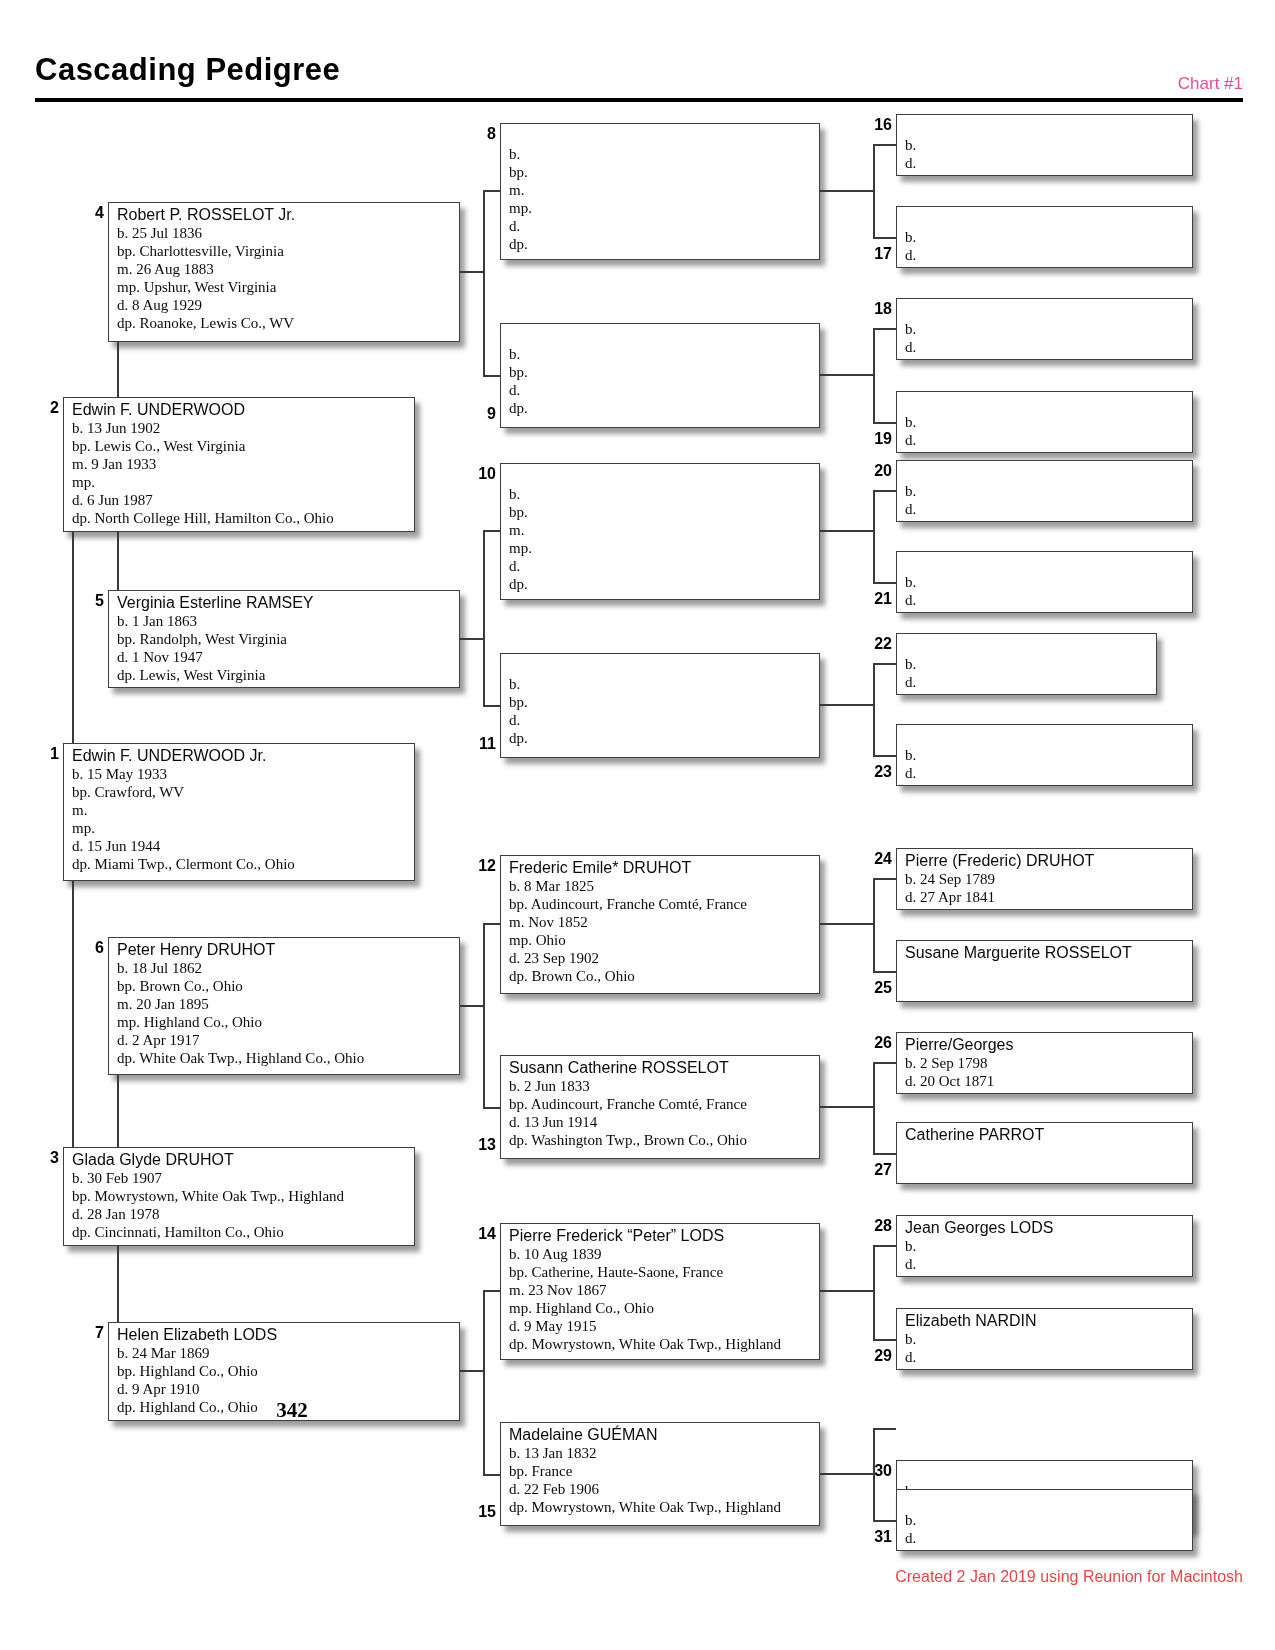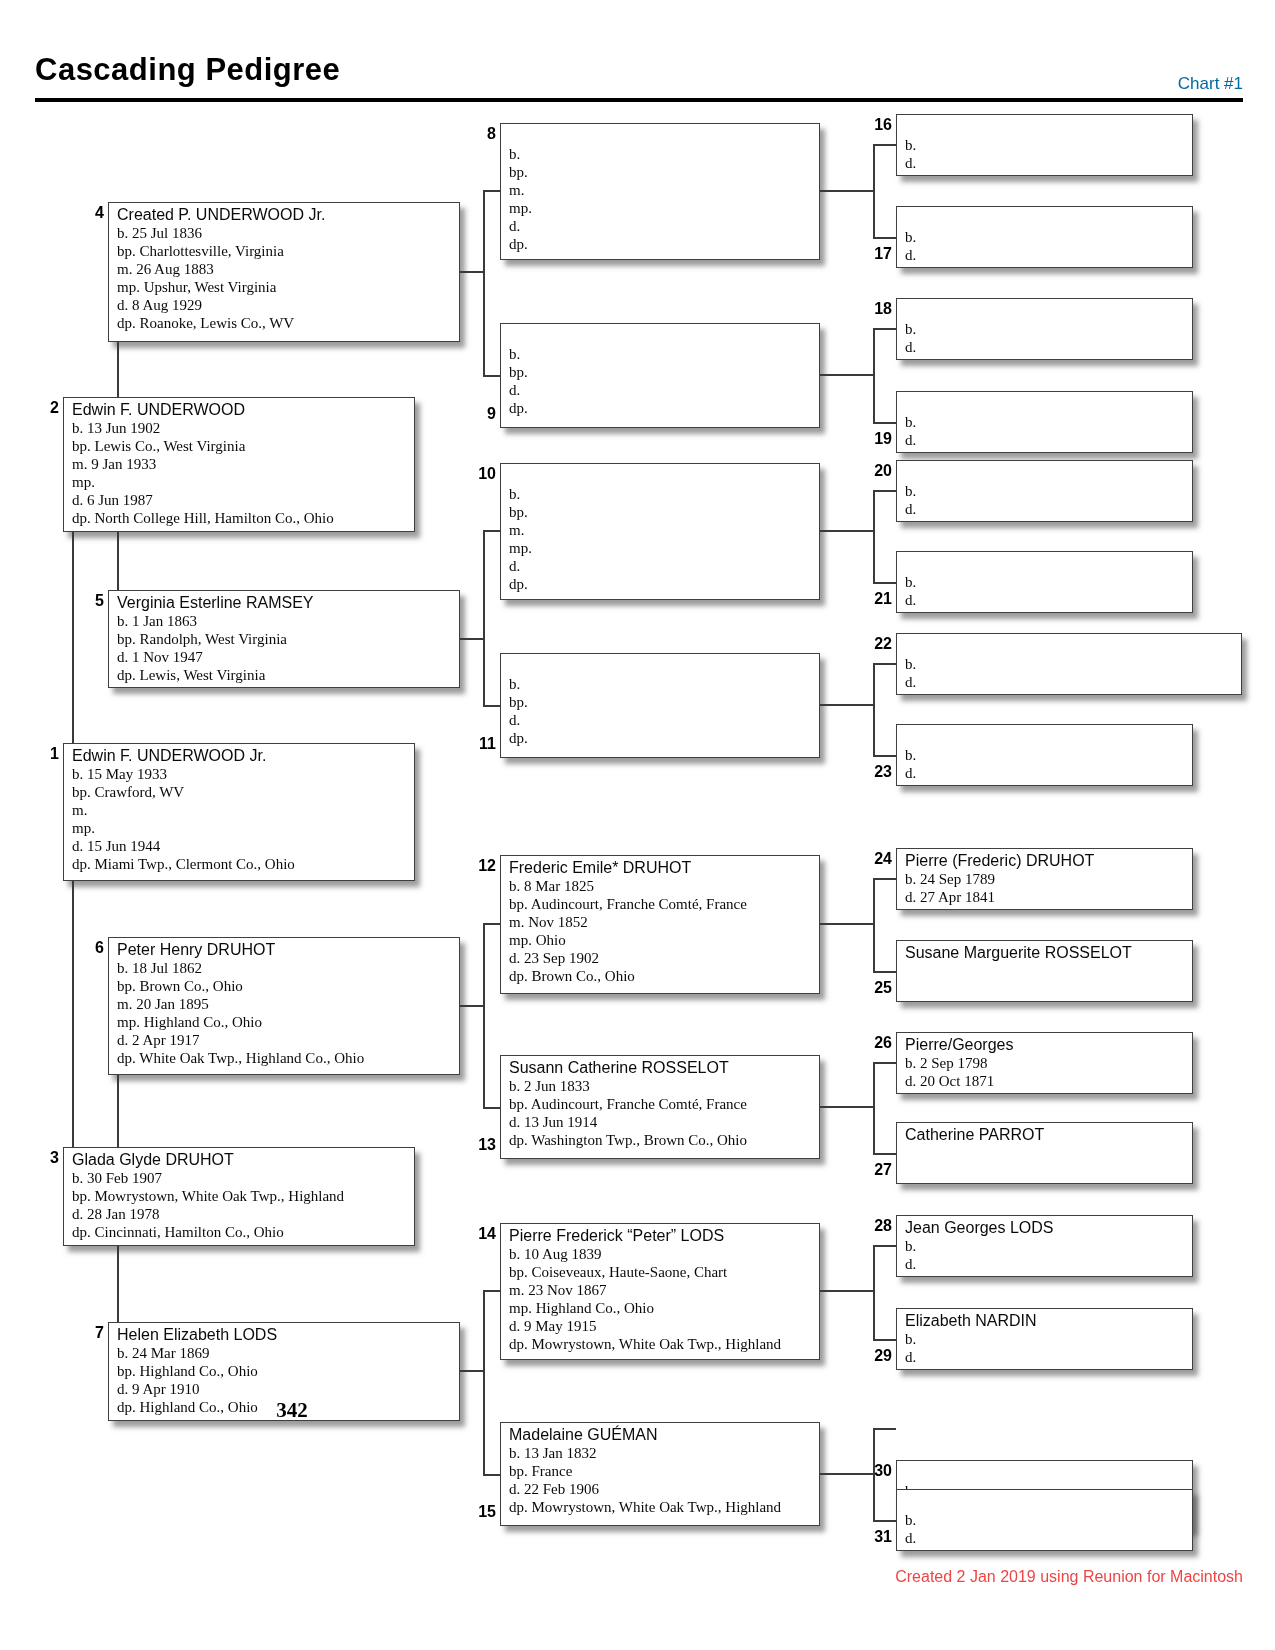--- a/index.html
+++ b/index.html
@@ -1,19 +1,19 @@
 <!DOCTYPE html>
 <html><head>
 <meta charset="utf-8">
 <style>
   html,body{margin:0;padding:0;background:#fff;}
   .page{position:relative;width:1275px;height:1650px;background:#fff;overflow:hidden;
         font-family:"Liberation Sans",sans-serif;color:#000;}
   .title{position:absolute;left:35px;top:52px;font-size:31px;font-weight:bold;letter-spacing:.5px;}
-  .chart-label{position:absolute;left:1040px;top:74px;width:203px;text-align:right;font-size:17px;color:#0369a1;}
+  .chart-label{position:absolute;left:1040px;top:74px;width:203px;text-align:right;font-size:17px;color:#ec4899;}
   .rule{position:absolute;left:35px;top:98px;width:1208px;height:4px;background:#000;}
   .pbox{position:absolute;box-sizing:border-box;background:#fff;border:1.5px solid #3f3f3f;
         padding:2px 6px 0 8px;box-shadow:5px 6px 5px rgba(60,60,60,.5);}
   .pname{font-size:16px;line-height:19px;min-height:19px;white-space:nowrap;color:#0a0a0a;}
   .dline{font-family:"Liberation Serif",serif;font-size:15px;line-height:18px;white-space:nowrap;color:#0a0a0a;}
   .num{position:absolute;right:100%;margin-right:5px;width:32px;text-align:right;
        font-size:16px;font-weight:bold;color:#000;}
   .num-top{top:1px;}
   .num-bottom{bottom:4px;}
   .ln{position:absolute;background:#3a3a3a;}
@@ -25,21 +25,21 @@
 <body>
 
 <div class="page">
 
   <div class="title">Cascading Pedigree</div>
   <div class="chart-label">Chart #1</div>
   <div class="rule"></div>
 
   <div class="pbox" style="left:108px;top:202px;width:352px;height:140px">
     <div class="num num-top">4</div>
-    <div class="pname">Created P. UNDERWOOD Jr.</div>
+    <div class="pname">Robert P. ROSSELOT Jr.</div>
     <div>
         <div class="dline">b. 25 Jul 1836</div>
         <div class="dline">bp. Charlottesville, Virginia</div>
         <div class="dline">m. 26 Aug 1883</div>
         <div class="dline">mp. Upshur, West Virginia</div>
         <div class="dline">d. 8 Aug 1929</div>
         <div class="dline">dp. Roanoke, Lewis Co., WV</div>
       </div>
   </div>
   <div class="pbox" style="left:63px;top:397px;width:352px;height:135px">
@@ -173,21 +173,21 @@
         <div class="dline">bp. Audincourt, Franche Comté, France</div>
         <div class="dline">d. 13 Jun 1914</div>
         <div class="dline">dp. Washington Twp., Brown Co., Ohio</div>
       </div>
   </div>
   <div class="pbox" style="left:500px;top:1223px;width:320px;height:137px">
     <div class="num num-top">14</div>
     <div class="pname">Pierre Frederick “Peter” LODS</div>
     <div>
         <div class="dline">b. 10 Aug 1839</div>
-        <div class="dline">bp. Coiseveaux, Haute-Saone, Chart</div>
+        <div class="dline">bp. Catherine, Haute-Saone, France</div>
         <div class="dline">m. 23 Nov 1867</div>
         <div class="dline">mp. Highland Co., Ohio</div>
         <div class="dline">d. 9 May 1915</div>
         <div class="dline">dp. Mowrystown, White Oak Twp., Highland</div>
       </div>
   </div>
   <div class="pbox" style="left:500px;top:1422px;width:320px;height:104px">
     <div class="num num-bottom">15</div>
     <div class="pname">Madelaine GUÉMAN</div>
     <div>
@@ -239,21 +239,21 @@
       </div>
   </div>
   <div class="pbox" style="left:896px;top:551px;width:297px;height:62px">
     <div class="num num-bottom">21</div>
     <div class="pname"></div>
     <div>
         <div class="dline">b.</div>
         <div class="dline">d.</div>
       </div>
   </div>
-  <div class="pbox" style="left:896px;top:633px;width:346px;height:62px">
+  <div class="pbox" style="left:896px;top:633px;width:261px;height:62px">
     <div class="num num-top">22</div>
     <div class="pname"></div>
     <div>
         <div class="dline">b.</div>
         <div class="dline">d.</div>
       </div>
   </div>
   <div class="pbox" style="left:896px;top:724px;width:297px;height:62px">
     <div class="num num-bottom">23</div>
     <div class="pname"></div>

